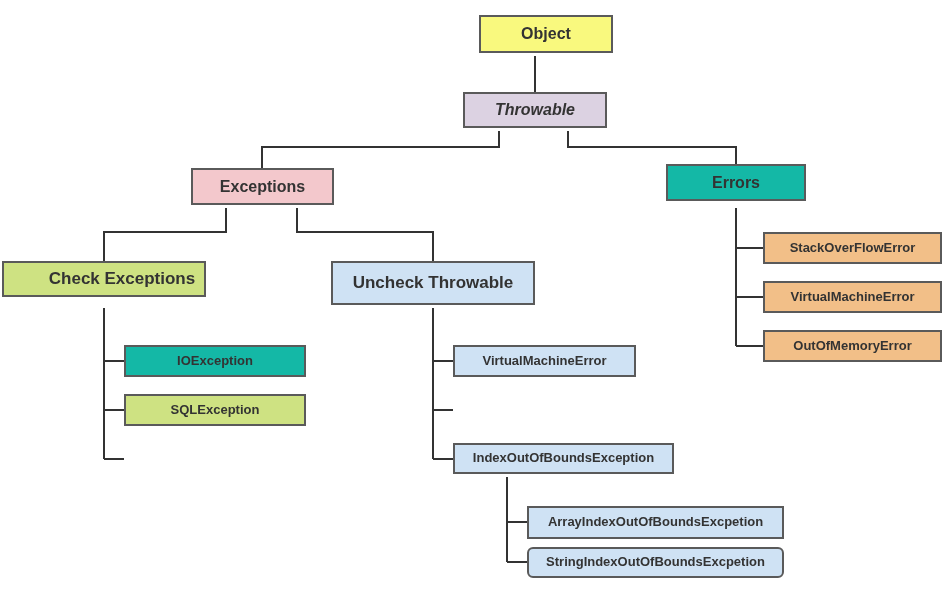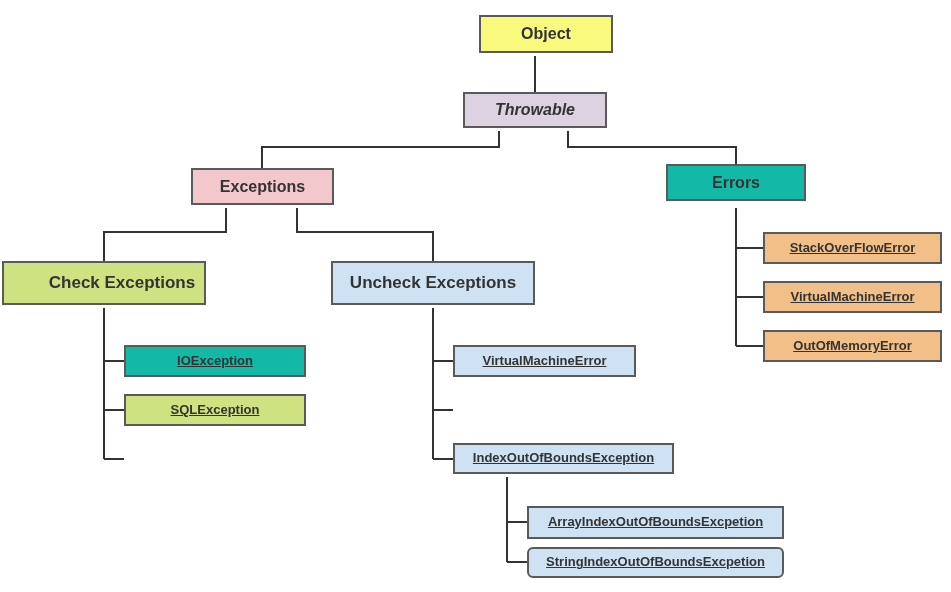--- a/index.html
+++ b/index.html
@@ -14,21 +14,21 @@
     box-sizing:border-box;
     border:2px solid #5a5a5a;
     color:#333333;
     font-weight:bold;
     text-align:center;
     white-space:nowrap;
     line-height:1.1;
   }
   .f-lg{font-size:16px;}
   .f-xl{font-size:17px;}
-  .f-sm{font-size:13px;text-decoration:underline;}
+  .f-sm{font-size:13px;}
   
   .c-yellow{background:#f9f97e;margin-left:12px;}
   .c-lavender{background:#dcd2e2;}
   .c-pink{background:#f3c8cc;}
   .c-orange{background:#f2bf88;}
   .c-green{background:#cee282;}
   .c-blue{background:#cfe2f4;}
 </style>
 </head>
 <body>
@@ -69,22 +69,22 @@
 
     <path d="M507,562 L507,477" marker-end="url(#arrow)" style="stroke: rgb(51, 51, 51);"></path>
     <path d="M507,522 L527,522" style="stroke: rgb(51, 51, 51);"></path>
     <path d="M507,562 L527,562" style="stroke: rgb(51, 51, 51);"></path>
   </svg>
 
   <div class="node c-yellow f-lg" style="left: 467px; top: 15px; width: 134px; height: 38px; background-color: rgb(249, 249, 126);">Object</div>
   <div class="node c-lavender f-lg" style="left: 463px; top: 92px; width: 144px; height: 36px; background-color: rgb(220, 210, 226); font-style: italic;">Throwable</div>
   <div class="node c-pink f-lg" style="left: 191px; top: 168px; width: 143px; height: 37px; background-color: rgb(243, 200, 204);">Exceptions</div>
   <div class="node c-orange f-lg" style="left: 666px; top: 164px; width: 140px; height: 37px; background-color: #14b8a6;">Errors</div>
-  <div class="node c-green f-xl" style="left: 2px; top: 261px; width: 204px; height: 44px; background-color: rgb(206, 226, 130); padding-left: 36px;">Check Exceptions</div>
-  <div class="node c-blue f-xl" style="left: 331px; top: 261px; width: 204px; height: 44px; background-color: rgb(207, 226, 244);">Uncheck Exceptions</div>
+  <div class="node c-green f-xl" style="left: 2px; top: 261px; width: 204px; height: 36px; background-color: rgb(206, 226, 130); padding-left: 36px;">Check Exceptions</div>
+  <div class="node c-blue f-xl" style="left: 331px; top: 261px; width: 204px; height: 44px; background-color: rgb(207, 226, 244);">Uncheck Throwable</div>
 
   <div class="node c-orange f-sm" style="left: 763px; top: 232px; width: 179px; height: 32px; background-color: rgb(242, 191, 136);">StackOverFlowError</div>
   <div class="node c-orange f-sm" style="left: 763px; top: 281px; width: 179px; height: 32px; background-color: rgb(242, 191, 136);">VirtualMachineError</div>
   <div class="node c-orange f-sm" style="left: 763px; top: 330px; width: 179px; height: 32px; background-color: rgb(242, 191, 136);">OutOfMemoryError</div>
 
   <div class="node c-green f-sm" style="left: 124px; top: 345px; width: 182px; height: 32px; background-color: #14b8a6;">IOException</div>
   <div class="node c-green f-sm" style="left: 124px; top: 394px; width: 182px; height: 32px; background-color: rgb(206, 226, 130);">SQLException</div>
 
   <div class="node c-blue f-sm" style="left: 453px; top: 345px; width: 183px; height: 32px; background-color: rgb(207, 226, 244);">VirtualMachineError</div>
   <div class="node c-blue f-sm" style="left: 453px; top: 443px; width: 221px; height: 31px; background-color: rgb(207, 226, 244);">IndexOutOfBoundsException</div>

